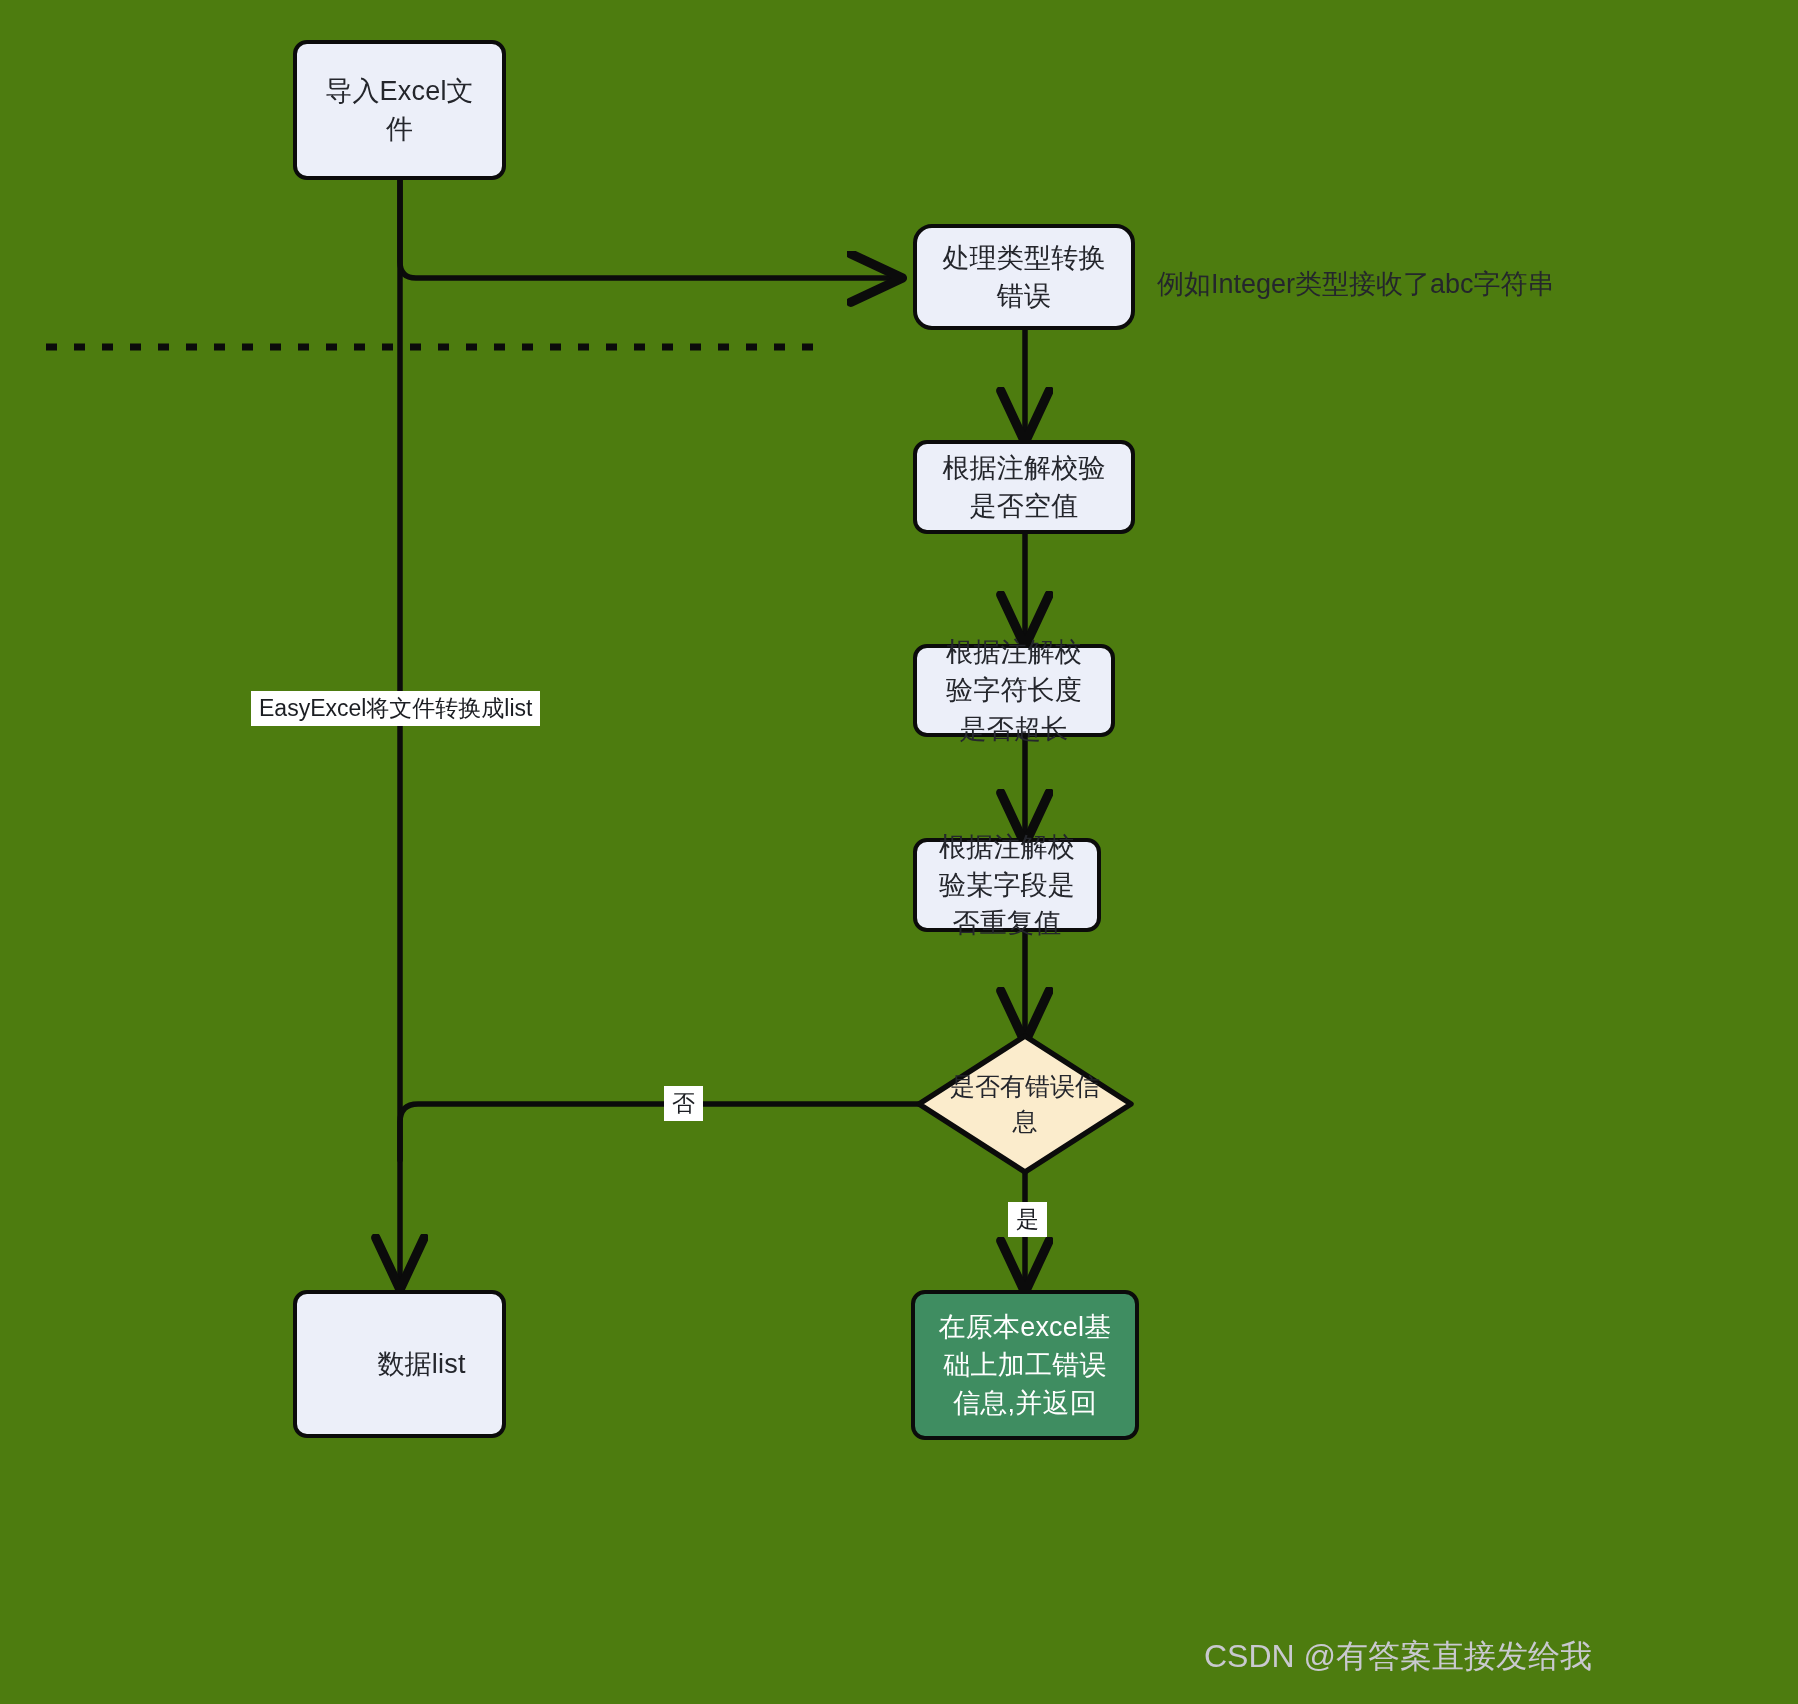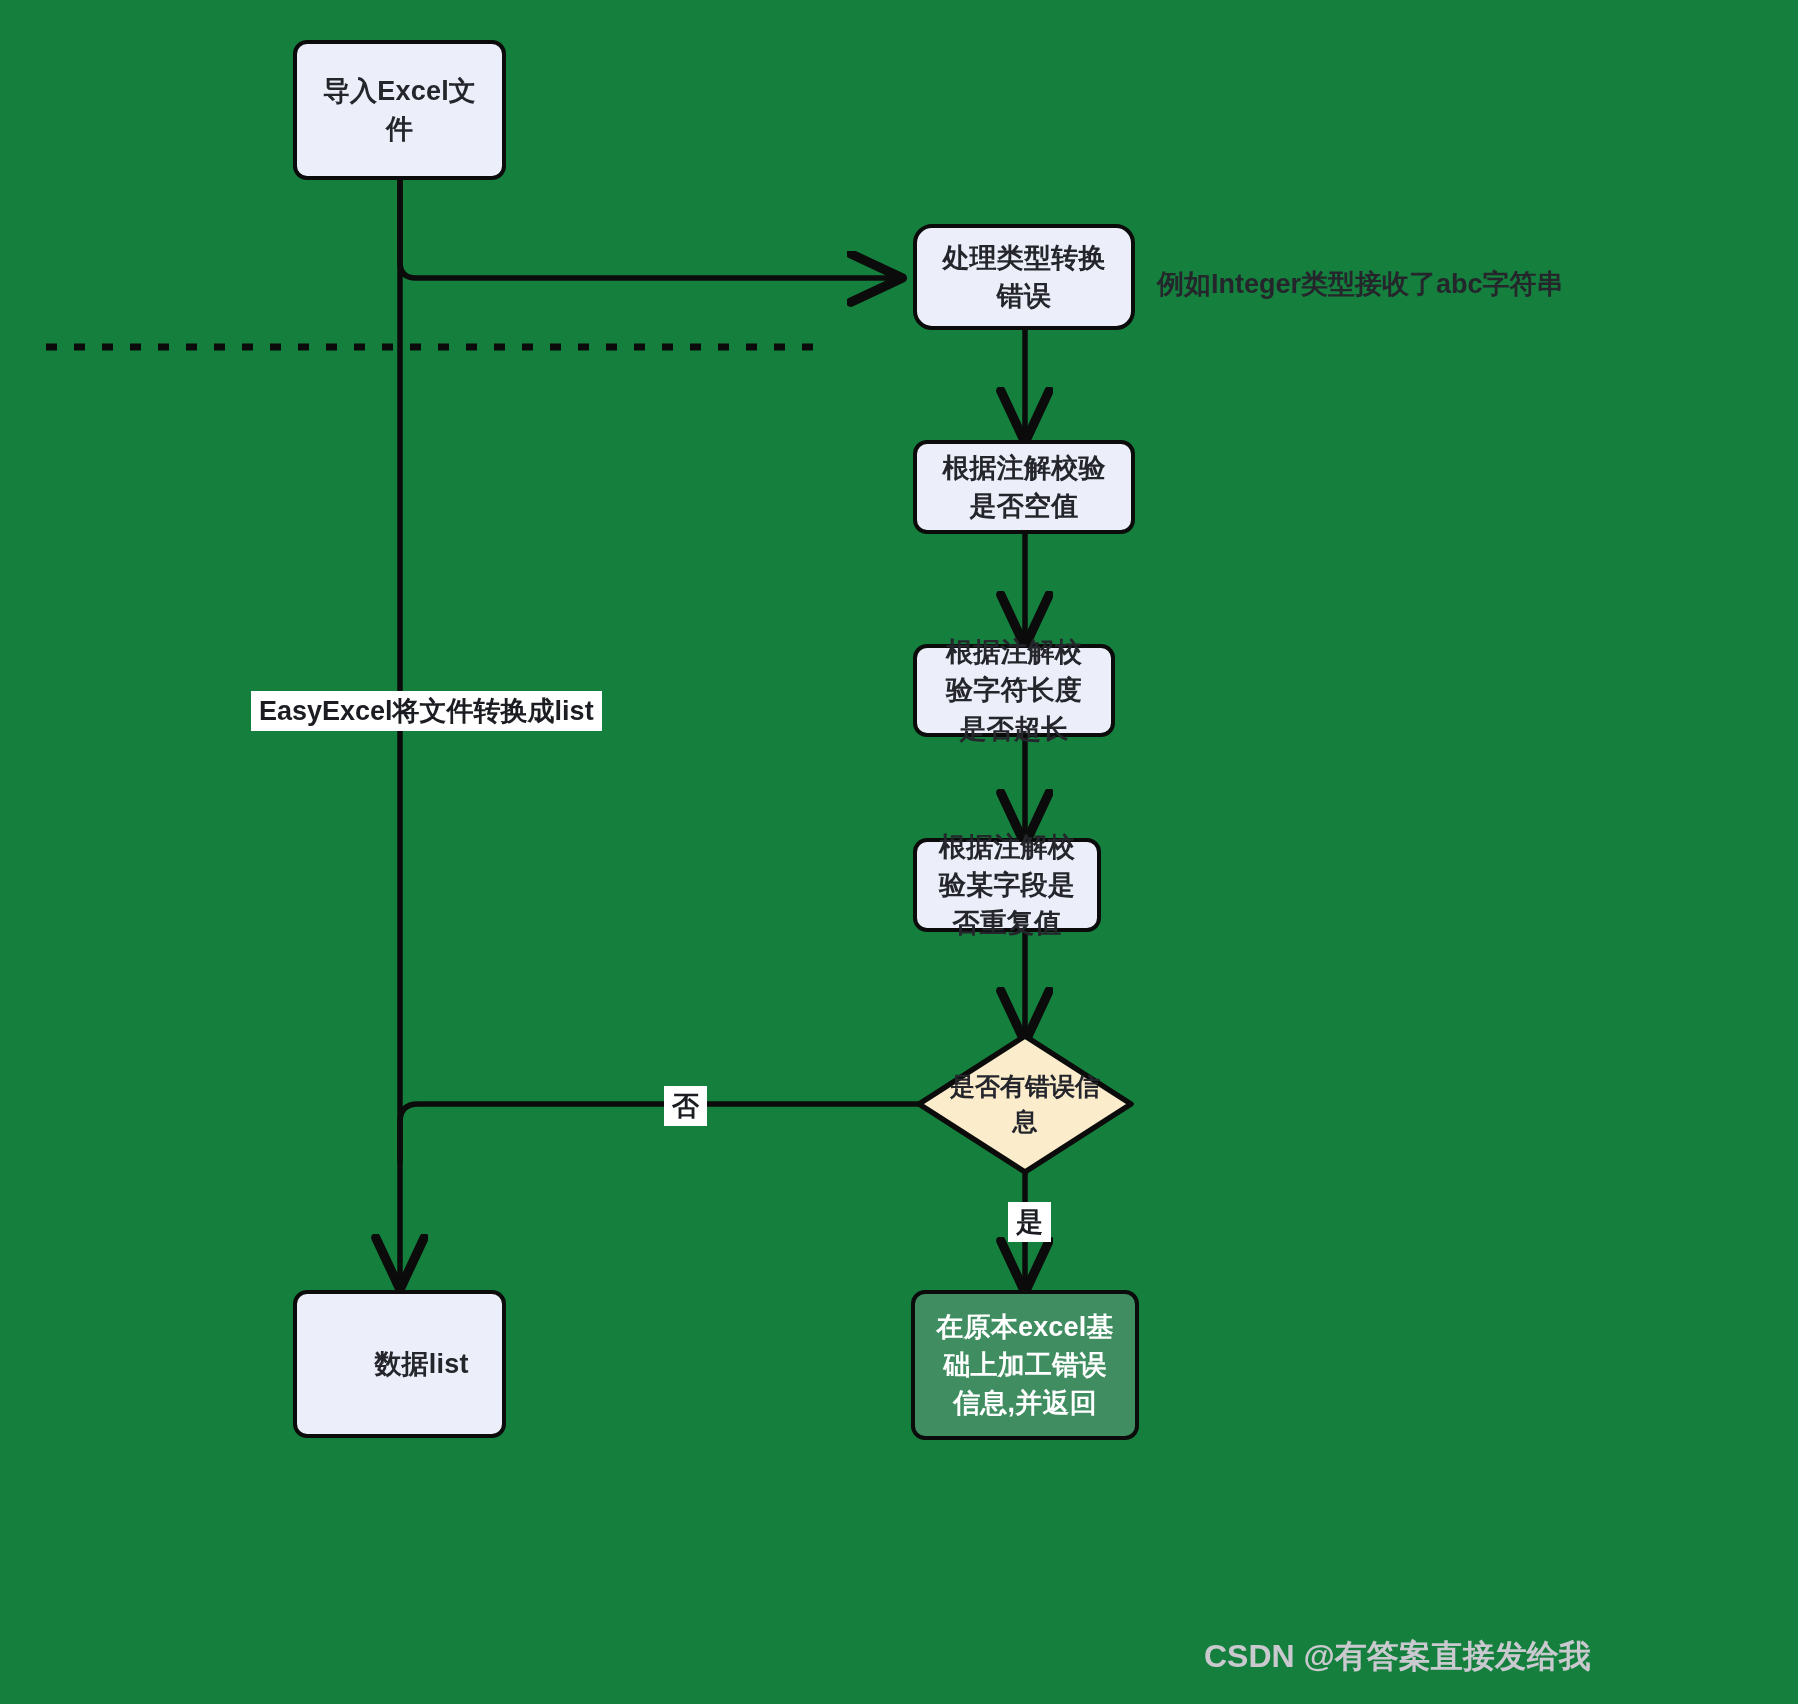--- a/index.html
+++ b/index.html
@@ -7,23 +7,22 @@
     padding: 0;
     background: #ffffff;
   }
   body {
     font-family: "Liberation Sans", "DejaVu Sans", sans-serif;
   }
   #stage {
     position: relative;
     width: 1798px;
     height: 1704px;
-    background: #15803d;
+    background: #4d7c0f;
     overflow: hidden;
-    font-weight: bold;
   }
   #svg-layer {
     position: absolute;
     left: 0;
     top: 0;
     width: 1798px;
     height: 1704px;
   }
   .node {
     position: absolute;
@@ -64,21 +63,21 @@
     z-index: 3;
     color: #24262c;
     font-size: 25px;
     text-align: center;
     line-height: 1.42;
     width: 160px;
   }
   .edge-label {
     position: absolute;
     color: #1b1d22;
-    font-size: 27px;
+    font-size: 23px;
     white-space: nowrap;
     background: #ffffff;
     padding: 2px 8px;
   }
   .note {
     position: absolute;
     color: #24262c;
     font-size: 27px;
     white-space: nowrap;
   }

